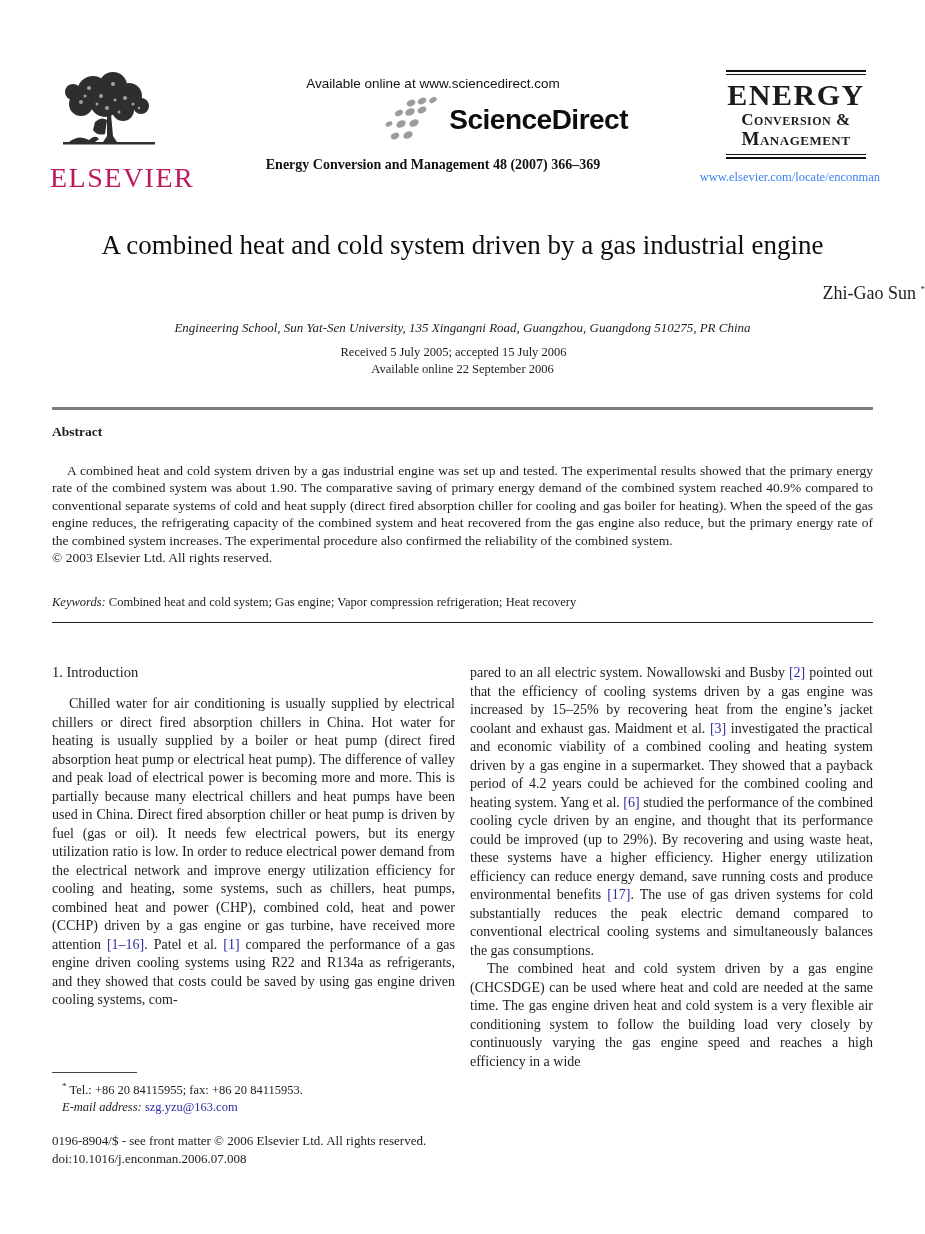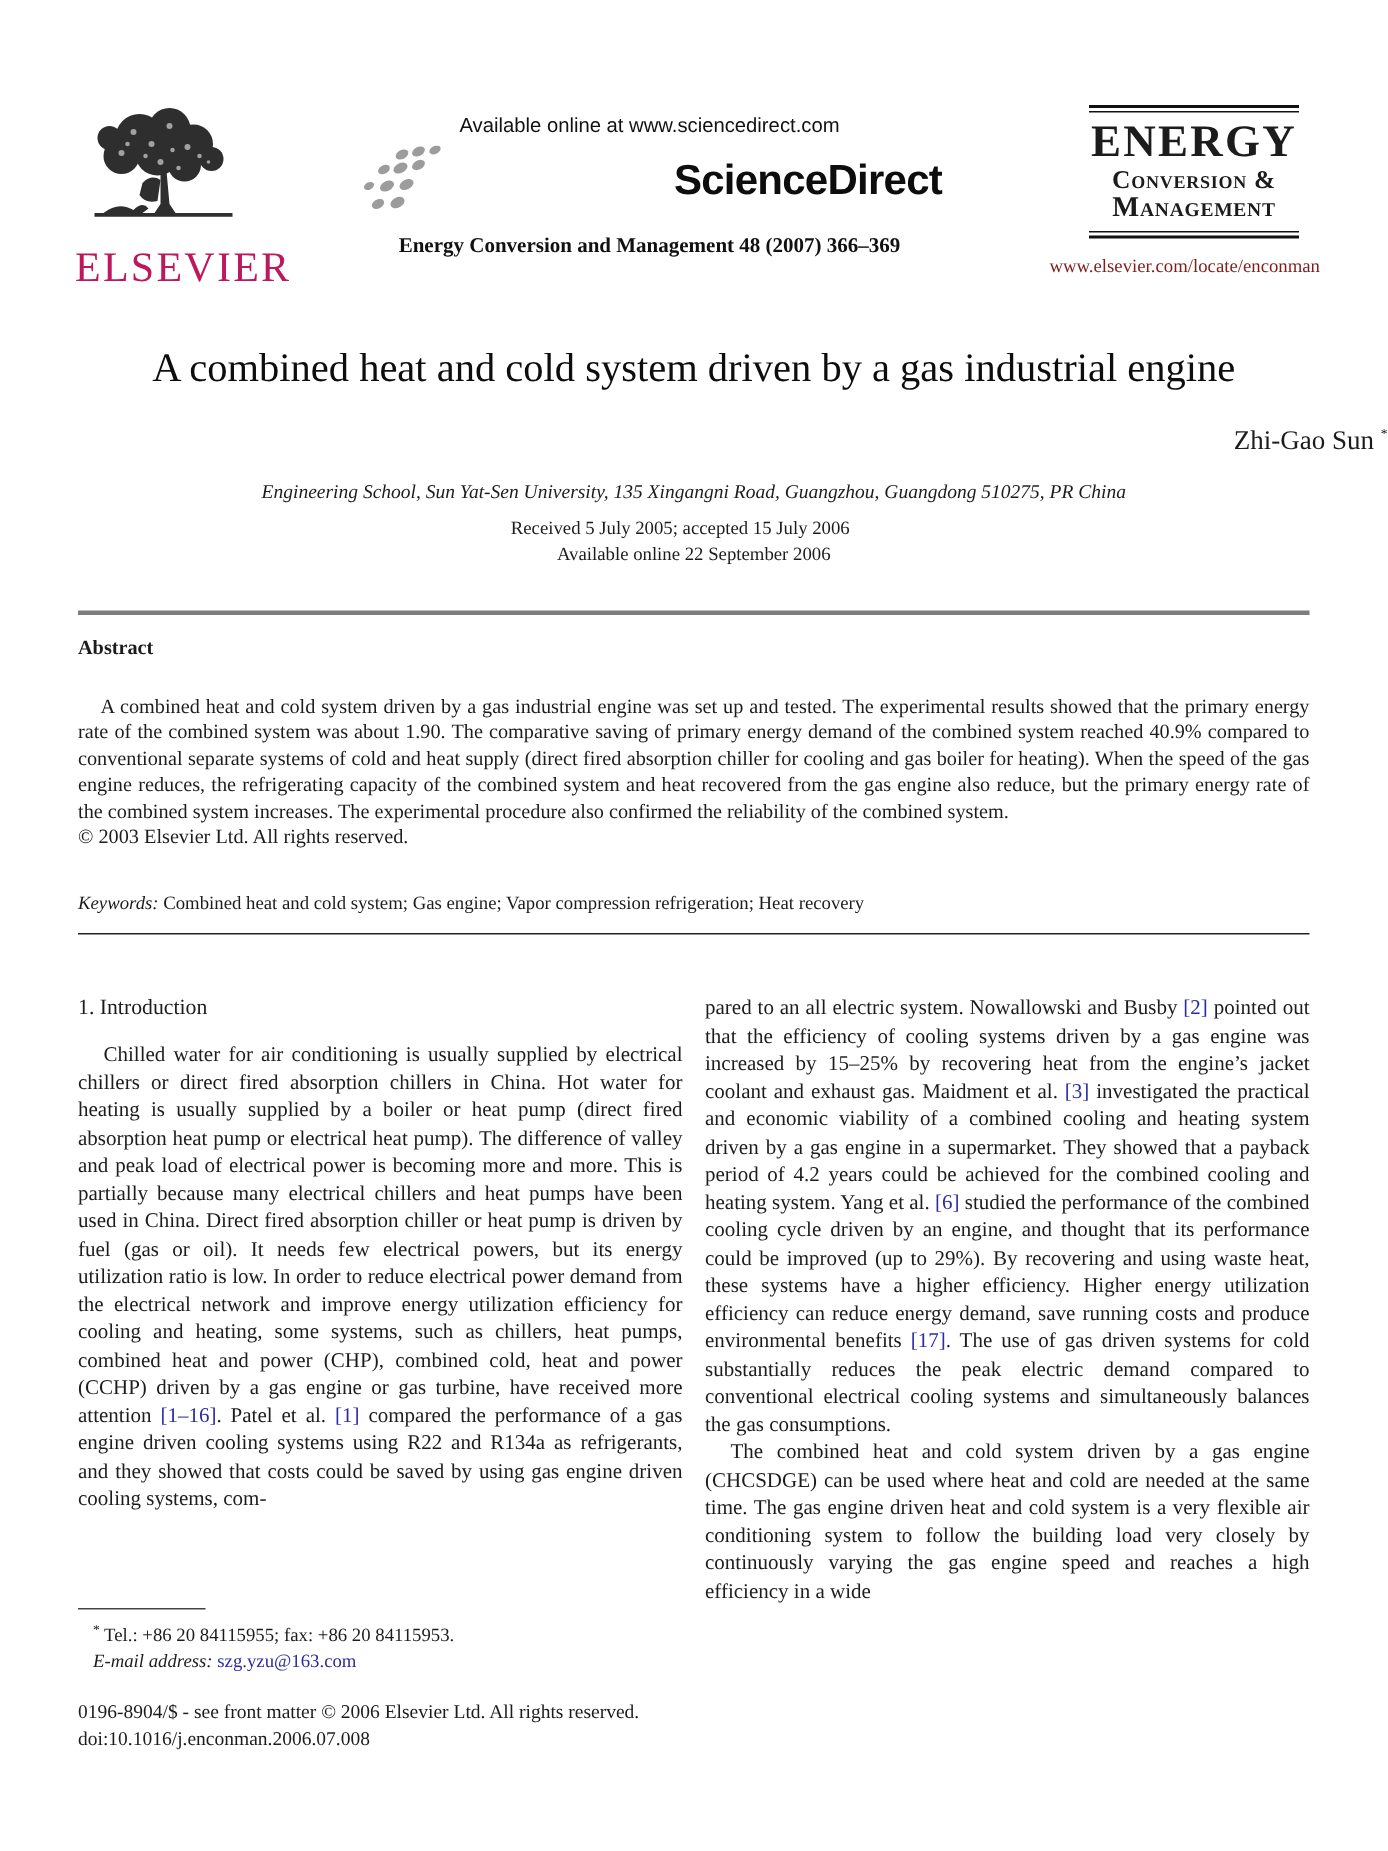--- a/index.html
+++ b/index.html
@@ -6,32 +6,32 @@
   body{
     width:925px;height:1234px;position:relative;background:#ffffff;
     font-family:"Liberation Serif",serif;color:#1c1c1c;overflow:hidden;
   }
   .abs{position:absolute;}
   
   .elsevier{left:50px;top:70px;width:118px;text-align:center;}
   .elsevier-text{font-size:28px;letter-spacing:1.5px;margin-top:0;color:#be185d;}
   .head-center{left:238px;top:76px;width:390px;text-align:center;}
   .avail{font-family:"Liberation Sans",sans-serif;font-size:13.5px;color:#111;}
-  .sd-row{margin-top:6px;display:flex;align-items:center;justify-content:space-between;gap:6px;}
+  .sd-row{margin-top:6px;display:flex;align-items:center;justify-content:flex-end;gap:6px;}
   .sd-text{font-family:"Liberation Sans",sans-serif;font-size:28px;font-weight:600;letter-spacing:-0.5px;color:#0d0d0d;}
   .journal-line{font-size:14px;margin-top:14px;color:#111;font-weight:bold;}
   .jbox{left:726px;top:70px;width:140px;text-align:center;}
   .rule-thick{height:0;border-top:2.5px solid #111;}
   .rule-thin{height:0;border-top:1px solid #111;margin-top:2px;}
   .rule-thin-b{height:0;border-top:1px solid #111;}
   .rule-thick-b{height:0;border-top:2.5px solid #111;margin-top:2px;}
   .j1{font-size:30px;font-weight:600;letter-spacing:1.5px;line-height:32px;margin-top:4px;}
   .j2{font-size:17px;font-weight:600;font-variant:small-caps;letter-spacing:0.5px;line-height:18px;}
   .j3{font-size:19px;font-weight:600;font-variant:small-caps;letter-spacing:0.5px;line-height:20px;margin-bottom:5px;}
-  .jurl{right:45px;top:170px;font-size:12.5px;color:#7f1d1d;}
+  .jurl{right:45px;top:170px;font-size:12.5px;color:#3b82f6;}
   
   .title{left:0;right:0;top:230px;text-align:center;font-size:27px;color:#0d0d0d;}
   .author{left:0;right:0;top:283px;text-align:right;font-size:18px;}
   .affil{left:0;right:0;top:320px;text-align:center;font-size:13px;font-style:italic;}
   .recv{left:0;right:18px;top:345px;text-align:center;font-size:12.5px;}
   .avail-online{left:0;right:0;top:362px;text-align:center;font-size:12.5px;}
   
   .gray-rule{left:52px;width:821px;top:407px;height:2.5px;background:#7d7d7d;}
   .black-rule{left:52px;width:821px;top:622px;height:0;border-top:1.2px solid #222;}
   

